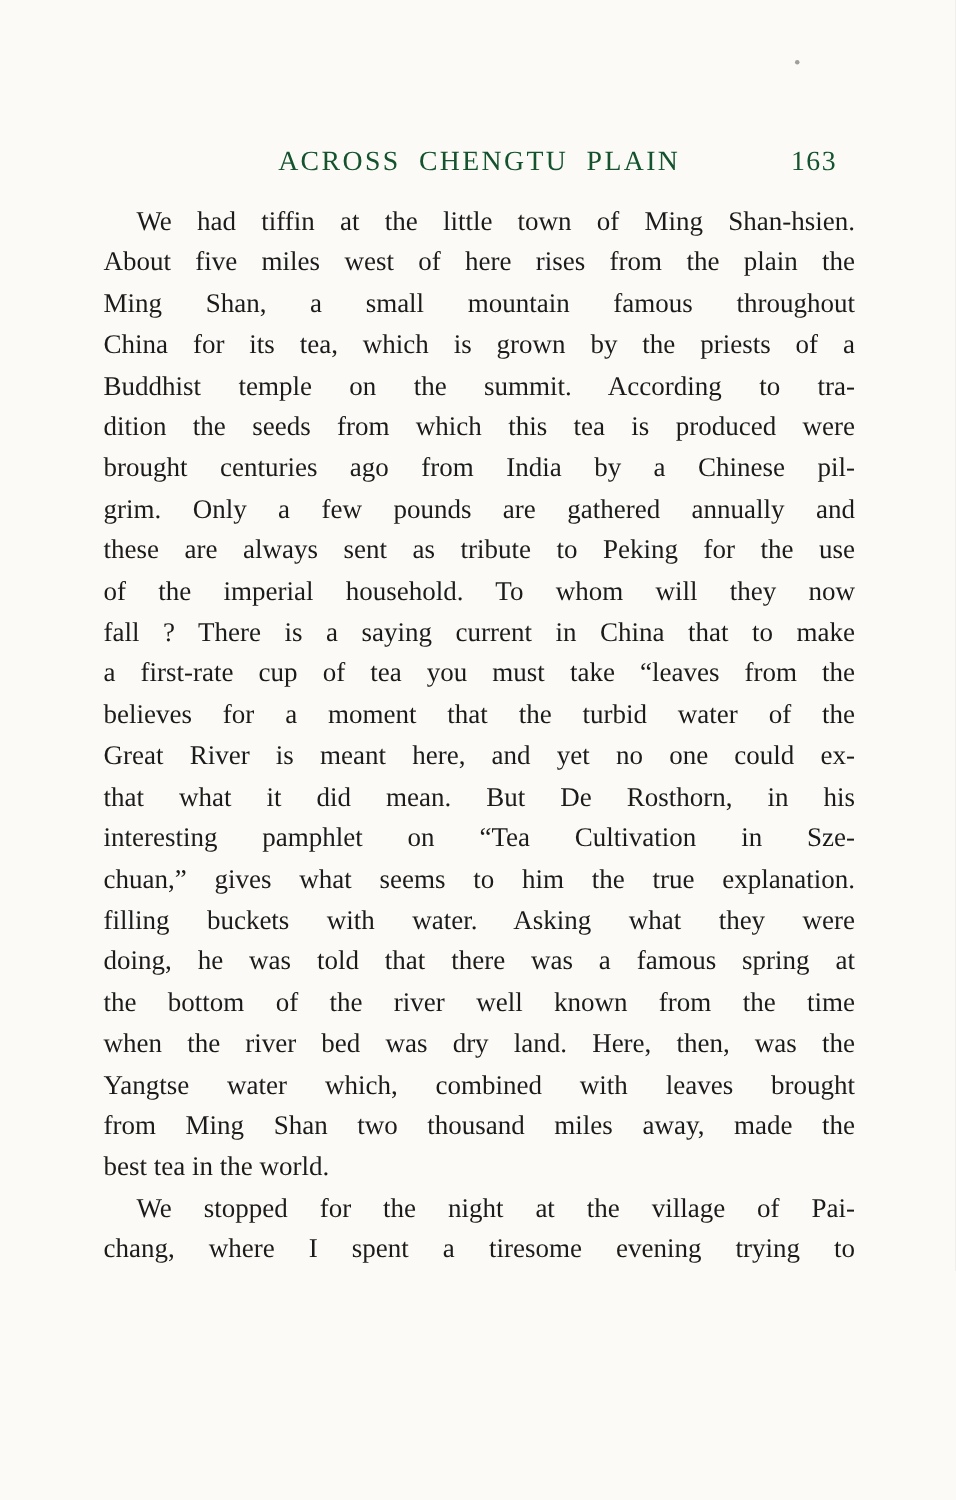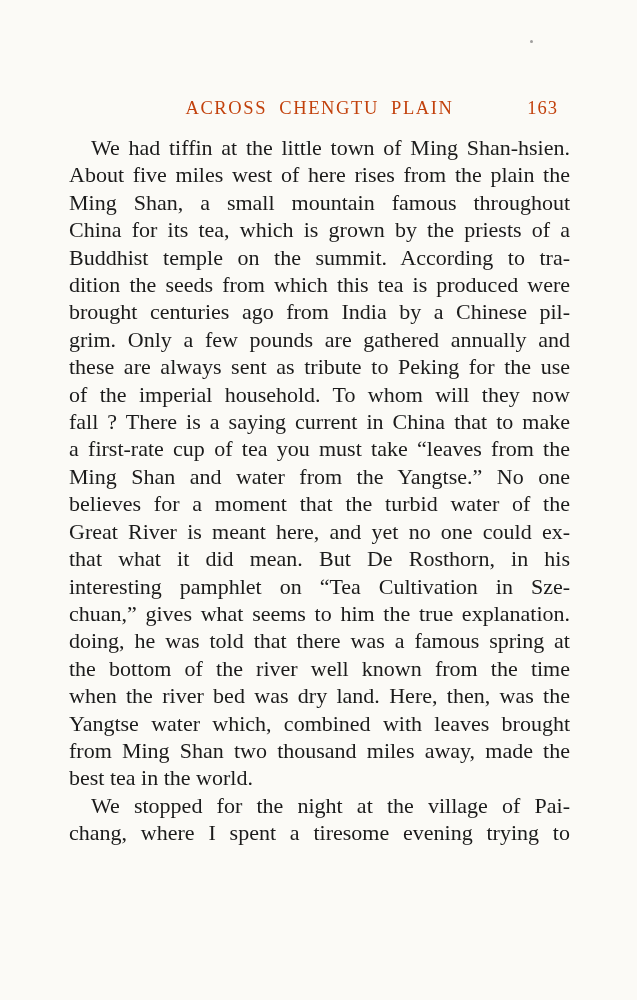--- a/index.html
+++ b/index.html
@@ -34,31 +34,31 @@
     width: 501px;
   }
   .running-head {
     position: relative;
     text-align: center;
     font-size: 18.5px;
     line-height: 22px;
     letter-spacing: 1.6px;
     word-spacing: 6px;
     margin-bottom: 15px;
-    color: #c2410c;
+    color: #14532d;
   }
   .rh-number {
     position: absolute;
     right: 12px;
     top: 0;
     letter-spacing: 1px;
     word-spacing: normal;
   }
   .page-body {
-    font-size: 22px;
+    font-size: 18px;
     line-height: 27.4px;
   }
   .line {
     text-align: justify;
     text-align-last: justify;
     -moz-text-align-last: justify;
   }
   .line.first {
     text-indent: 22px;
   }
@@ -83,26 +83,26 @@
         <div class="line">Ming Shan, a small mountain famous throughout</div>
         <div class="line">China for its tea, which is grown by the priests of a</div>
         <div class="line">Buddhist temple on the summit. According to tra-</div>
         <div class="line">dition the seeds from which this tea is produced were</div>
         <div class="line">brought centuries ago from India by a Chinese pil-</div>
         <div class="line">grim. Only a few pounds are gathered annually and</div>
         <div class="line">these are always sent as tribute to Peking for the use</div>
         <div class="line">of the imperial household. To whom will they now</div>
         <div class="line">fall ? There is a saying current in China that to make</div>
         <div class="line">a first-rate cup of tea you must take “leaves from the</div>
-        <div class="line">Ming Shan and water from the Yangtse.” No one</div>
         <div class="line">believes for a moment that the turbid water of the</div>
         <div class="line">Great River is meant here, and yet no one could ex-</div>
         <div class="line">that what it did mean. But De Rosthorn, in his</div>
         <div class="line">interesting pamphlet on “Tea Cultivation in Sze-</div>
         <div class="line">chuan,” gives what seems to him the true explanation.</div>
+        <div class="line">filling buckets with water. Asking what they were</div>
         <div class="line">doing, he was told that there was a famous spring at</div>
         <div class="line">the bottom of the river well known from the time</div>
         <div class="line">when the river bed was dry land. Here, then, was the</div>
         <div class="line">Yangtse water which, combined with leaves brought</div>
         <div class="line">from Ming Shan two thousand miles away, made the</div>
         <div class="line last">best tea in the world.</div>
         <div class="line first">We stopped for the night at the village of Pai-</div>
         <div class="line">chang, where I spent a tiresome evening trying to</div>
       </div>
   </div>

